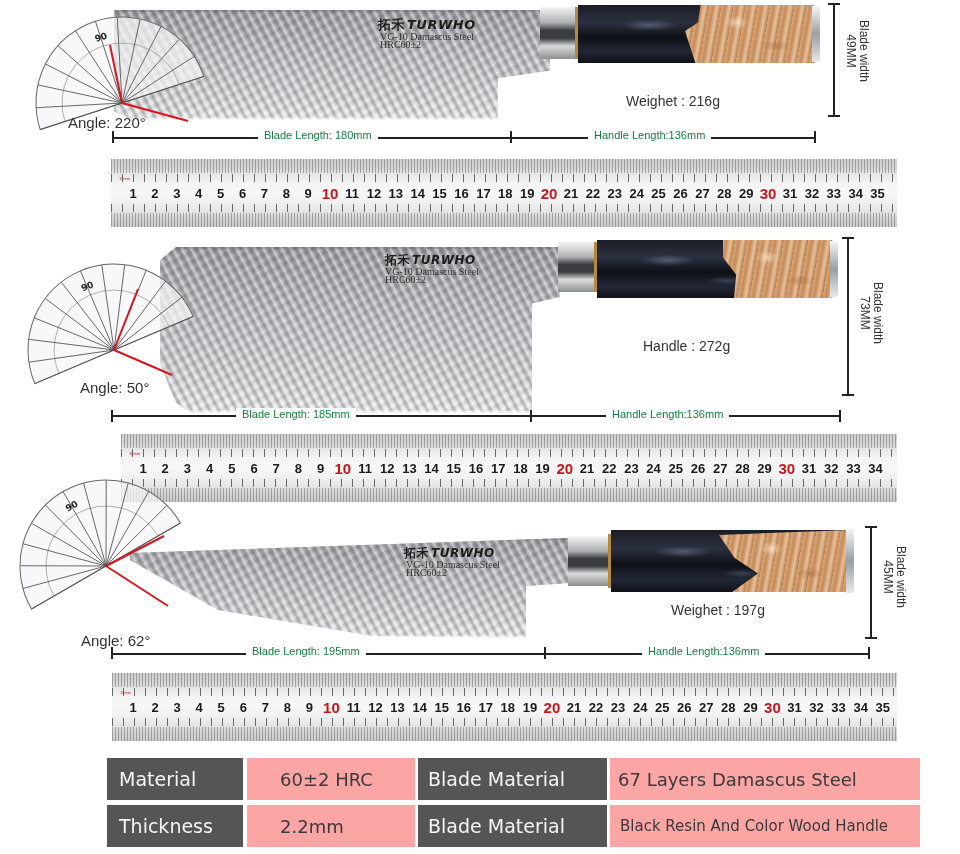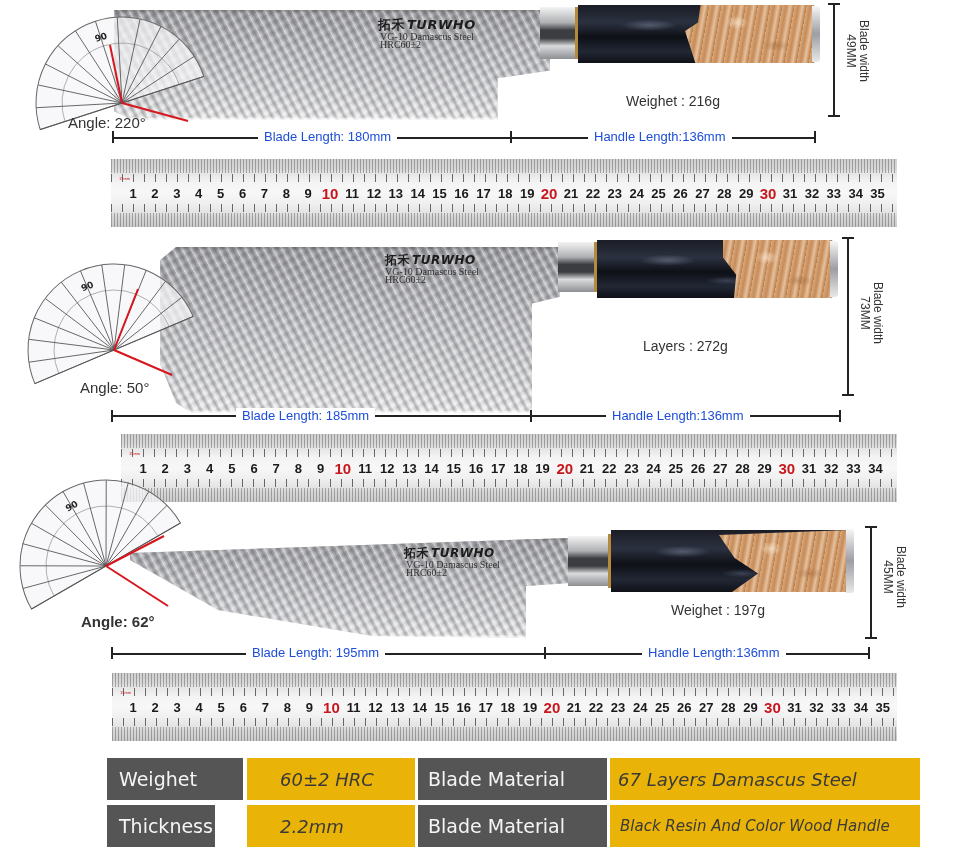--- a/index.html
+++ b/index.html
@@ -49,21 +49,21 @@
   }
 
   
   .protractor { position: absolute; overflow: visible; }
 
   
   .angle-label { position: absolute; font-size: 15px; color: #333; }
   .weight-label { position: absolute; font-size: 14px; color: #333; }
   .dim-line { position: absolute; height: 2px; background: #222; }
   .dim-tick { position: absolute; width: 2px; background: #222; }
-  .dim-text { position: absolute; font-size: 13px; color: #1d4ed8; background: #fff; padding: 0 6px; white-space: nowrap; }
+  .dim-text { position: absolute; font-size: 11px; color: #15803d; background: #fff; padding: 0 6px; white-space: nowrap; }
   .vdim-line { position: absolute; width: 2px; background: #222; }
   .vdim-cap { position: absolute; height: 2px; width: 12px; background: #222; }
   .vdim-text {
     position: absolute; font-size: 12px; color: #333; line-height: 13px; text-align: center;
     transform: rotate(90deg); transform-origin: left top; white-space: nowrap;
   }
 
   
   .ruler {
     position: absolute; height: 68px;
@@ -91,21 +91,21 @@
   }
   .ruler-num.red { color: #c8161d; font-size: 15px; top: -1px; }
   .ruler-unit { position: absolute; left: 8px; top: 17px; font-size: 4px; color: #c8161d; }
 
   
   .spec-cell {
     position: absolute; height: 42px; display: flex; align-items: center;
     font-family: "DejaVu Sans", sans-serif;
   }
   .spec-key { background: #555556; color: #f5f5f5; font-size: 19px; padding-left: 12px; }
-  .spec-val { background: #eab308; color: #3a3a3a; font-size: 18px; font-style: italic; }
+  .spec-val { background: #fca5a5; color: #3a3a3a; font-size: 18px; }
 </style>
 </head>
 <body>
 
 <div>
 
   <div class="blade" style="left:114px; top:10px; width:436px; height:110px; clip-path: polygon(0 0, 100% 0, 100% 55%, 88% 62%, 88% 100%, 4% 100%, 0 92%);"></div>
   <div class="brand" style="left:378px; top:16px; font-size:13px;">
     <span class="brand-cn">拓禾</span><span>TURWHO</span>
   </div>
@@ -243,21 +243,21 @@
         <line x1="0" y1="0" x2="-83" y2="-22"></line>
         <line x1="0" y1="0" x2="83" y2="-22"></line>
       </g>
       <text x="-6" y="-66" font-size="9" font-weight="bold" fill="#222" font-family="DejaVu Sans, sans-serif">90</text>
     </g>
     <line x1="84" y1="88" x2="108" y2="27" stroke="#d8161e" stroke-width="2"></line>
     <line x1="84" y1="88" x2="142" y2="113" stroke="#d8161e" stroke-width="2"></line>
   </svg>
   <div class="angle-label" style="left:80px; top:379px;">Angle: 50°</div>
 
-  <div class="weight-label" style="left:643px; top:338px;">Layers : 272g</div>
+  <div class="weight-label" style="left:643px; top:338px;">Handle : 272g</div>
 
   <div class="vdim-cap" style="left:842px; top:237px;"></div>
   <div class="vdim-line" style="left:847px; top:237px; height:158px;"></div>
   <div class="vdim-cap" style="left:842px; top:394px;"></div>
   <div class="vdim-text" style="left:884px; top:282px;">
     <div>Blade width</div>
     <div>73MM</div>
   </div>
 
   <div class="dim-tick" style="left:111px; top:410px; height:12px;"></div>
@@ -343,21 +343,21 @@
         <line x1="0" y1="0" x2="-61" y2="-61"></line>
         <line x1="0" y1="0" x2="61" y2="-61"></line>
         <line x1="0" y1="0" x2="-83" y2="-22"></line>
         <line x1="0" y1="0" x2="83" y2="-22"></line>
       </g>
       <text x="-6" y="-66" font-size="9" font-weight="bold" fill="#222" font-family="DejaVu Sans, sans-serif">90</text>
     </g>
     <line x1="78" y1="88" x2="136" y2="58" stroke="#d8161e" stroke-width="2"></line>
     <line x1="78" y1="88" x2="140" y2="128" stroke="#d8161e" stroke-width="2"></line>
   </svg>
-  <div class="angle-label" style="left:81px; top:613px;font-weight:bold;">Angle: 62°</div>
+  <div class="angle-label" style="left:81px; top:632px;">Angle: 62°</div>
 
   <div class="weight-label" style="left:671px; top:602px;">Weighet : 197g</div>
 
   <div class="vdim-cap" style="left:865px; top:526px;"></div>
   <div class="vdim-line" style="left:870px; top:526px; height:112px;"></div>
   <div class="vdim-cap" style="left:865px; top:637px;"></div>
   <div class="vdim-text" style="left:907px; top:546px;">
     <div>Blade width</div>
     <div>45MM</div>
   </div>
@@ -408,22 +408,22 @@
       <span class="ruler-num" style="left: 682.5px;">31</span>
       <span class="ruler-num" style="left: 704.55px;">32</span>
       <span class="ruler-num" style="left: 726.6px;">33</span>
       <span class="ruler-num" style="left: 748.65px;">34</span>
       <span class="ruler-num" style="left: 770.7px;">35</span>
     </div>
 </div>
 
 <div>
 
-  <div class="spec-cell spec-key" style="left:107px; top:758px; width:136px;">Weighet</div>
+  <div class="spec-cell spec-key" style="left:107px; top:758px; width:136px;">Material</div>
   <div class="spec-cell spec-val" style="left:247px; top:758px; width:168px; padding-left:33px;">60±2 HRC</div>
   <div class="spec-cell spec-key" style="left:418px; top:758px; width:189px; padding-left:10px;">Blade Material</div>
   <div class="spec-cell spec-val" style="left:610px; top:758px; width:310px; padding-left:8px;">67 Layers Damascus Steel</div>
 
-  <div class="spec-cell spec-key" style="left:107px; top:805px; width:108px;">Thickness</div>
+  <div class="spec-cell spec-key" style="left:107px; top:805px; width:136px;">Thickness</div>
   <div class="spec-cell spec-val" style="left:247px; top:805px; width:168px; padding-left:33px;">2.2mm</div>
   <div class="spec-cell spec-key" style="left:418px; top:805px; width:189px; padding-left:10px;">Blade Material</div>
   <div class="spec-cell spec-val" style="left:610px; top:805px; width:310px; padding-left:10px; font-size:15px;">Black Resin And Color Wood Handle</div>
 </div>
 
 </body></html>

